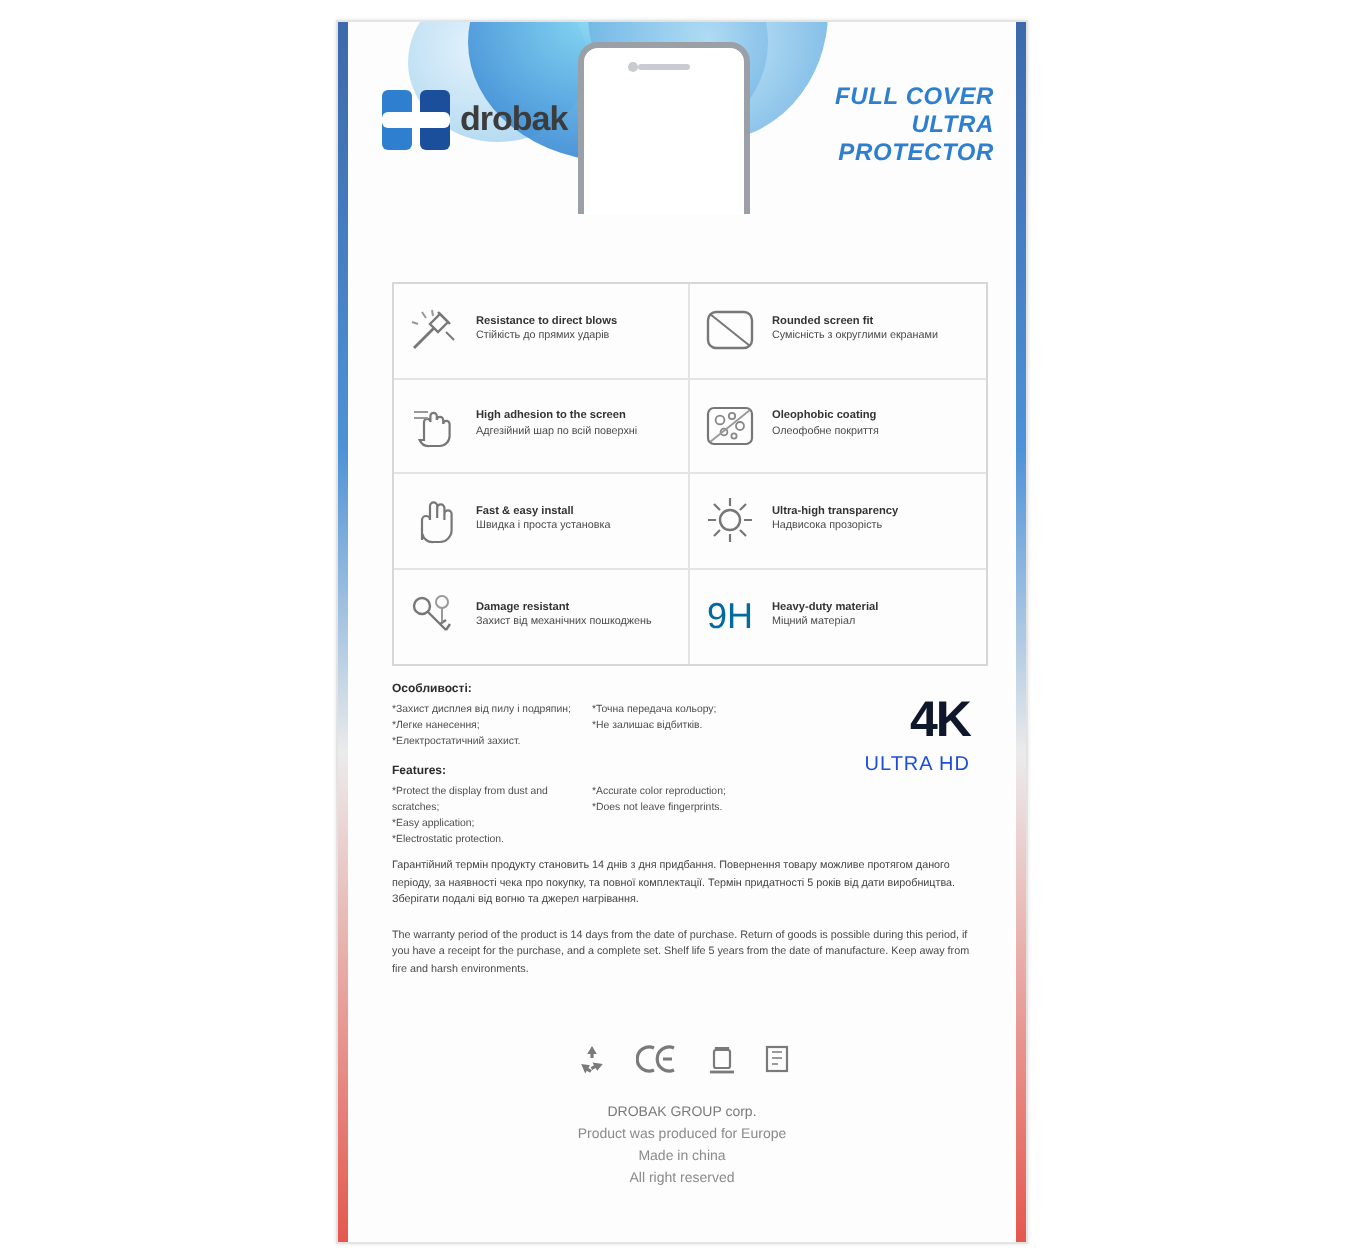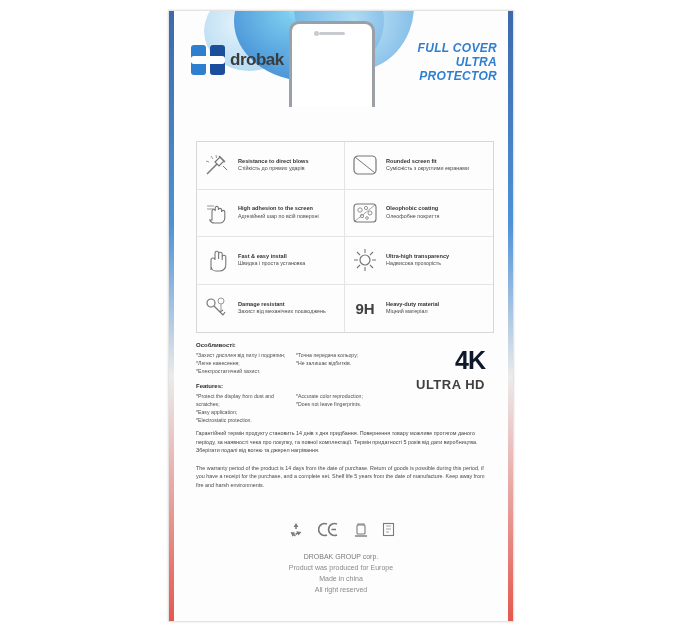--- a/index.html
+++ b/index.html
@@ -46,32 +46,32 @@
   
   .grid{position:absolute;left:27px;top:130px;width:296px;height:190px;
         border:1px solid #d7d7d7;display:grid;grid-template-columns:1fr 1fr;grid-template-rows:repeat(4,1fr);}
   .cell{display:flex;align-items:center;gap:6px;padding:4px 5px;border-right:1px solid #e4e4e4;border-bottom:1px solid #e4e4e4;}
   .cell:nth-child(2n){border-right:none;}
   .cell:nth-child(n+7){border-bottom:none;}
   .ic{width:30px;height:30px;flex:0 0 30px;display:flex;align-items:center;justify-content:center;color:#6b6b6b;}
   .ic svg{display:block;}
   .ctext{font-size:5.4px;line-height:7.5px;color:#4a4a4a;}
   .ctext b{display:block;font-size:5.6px;color:#333;font-weight:bold;}
-  .nine{font-size:15px;font-weight:bold;color:#404040;}
+  .nine{font-size:18px;font-weight:normal;color:#0369a1;}
 
   
   .feat{position:absolute;left:27px;top:330px;width:190px;font-size:5.2px;line-height:8px;color:#4e4e4e;}
   .feat h4{margin:0 0 2px;font-size:6px;color:#2b2b2b;}
   .feat .cols{display:flex;gap:10px;}
   .feat .cols div{flex:1;}
   .feat .blk{margin-bottom:7px;}
 
   .uhd{position:absolute;right:28px;top:332px;text-align:right;}
   .uhd .k{font-size:25px;font-weight:bold;color:#0f172a;line-height:34px;letter-spacing:-1px;}
-  .uhd .u{font-size:13px;font-weight:bold;color:#404040;letter-spacing:.5px;}
+  .uhd .u{font-size:10px;font-weight:normal;color:#1d4ed8;letter-spacing:.5px;}
 
   
   .warr{position:absolute;left:27px;right:27px;top:418px;font-size:5.4px;line-height:8.6px;color:#444;}
   .warr p{margin:0 0 9px;}
   .warr .en{color:#4a4a4a;}
 
   
   .certs{position:absolute;left:0;right:0;top:510px;display:flex;justify-content:center;align-items:center;gap:14px;color:#6e6e6e;}
   .certs .ci{display:flex;align-items:center;justify-content:center;}
 

